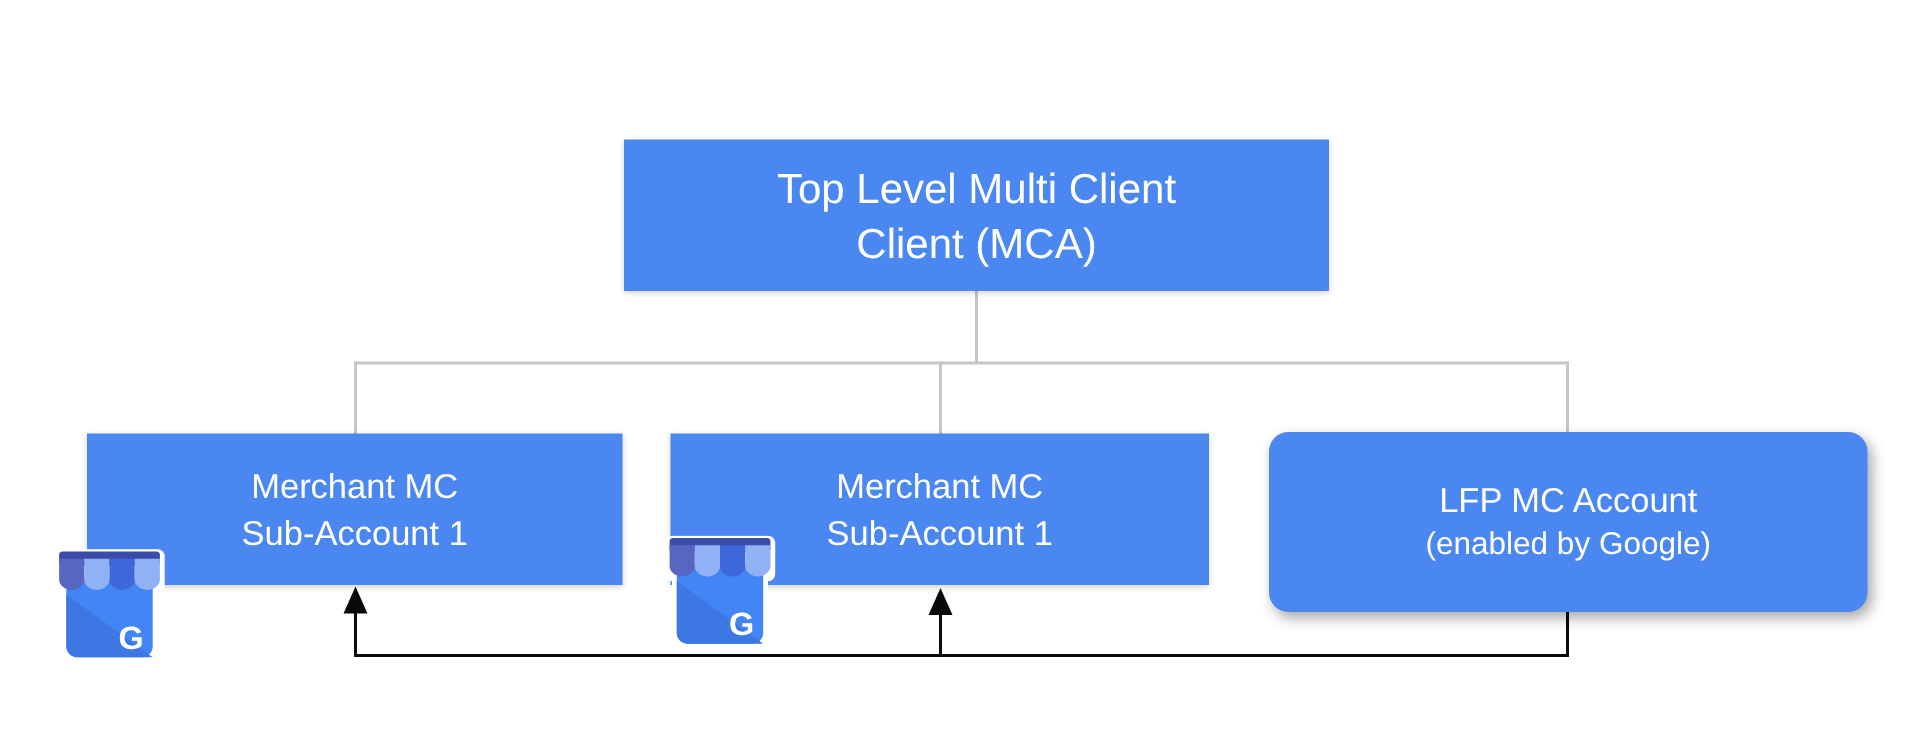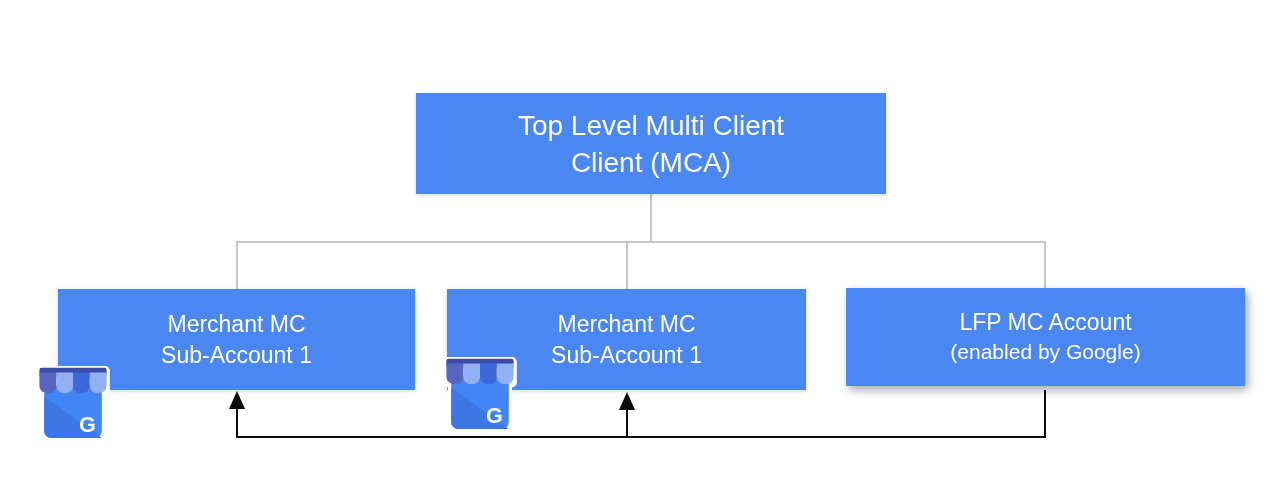--- a/index.html
+++ b/index.html
@@ -21,22 +21,22 @@
     display: flex;
     flex-direction: column;
     align-items: center;
     justify-content: center;
     text-align: center;
     box-shadow: 0 1px 4px rgba(0,0,0,0.18);
   }
   .node-root   { left: 416px; top: 93px;  width: 470px; height: 101px; font-size: 28px; line-height: 37px; }
   .node-child1 { left: 58px;  top: 289px; width: 357px; height: 101px; font-size: 23px; line-height: 31px; }
   .node-child2 { left: 447px; top: 289px; width: 359px; height: 101px; font-size: 23px; line-height: 31px; }
-  .node-child3 { left: 846px; top: 288px; width: 399px; height: 98px; font-size: 23px; line-height: 30px;
-                 box-shadow: 3px 4px 9px rgba(0,0,0,0.35); }
+  .node-child3 { left: 846px; top: 288px; width: 399px; height: 120px; font-size: 23px; line-height: 30px;
+                 box-shadow: 3px 4px 9px rgba(0,0,0,0.35); border-radius: 13px; }
   .node-child3 .line2 { font-size: 21px; }
 
   
   .conn { position: absolute; background: var(--connector-gray); }
   .conn-root-drop { left: 650px;  top: 194px; width: 2px;   height: 48px; }
   .conn-hbar      { left: 236px;  top: 241px; width: 810px; height: 2px;  }
   .conn-drop-1    { left: 236px;  top: 241px; width: 2px;   height: 49px; }
   .conn-drop-2    { left: 626px;  top: 241px; width: 2px;   height: 49px; }
   .conn-drop-3    { left: 1044px; top: 241px; width: 2px;   height: 48px; }
 

